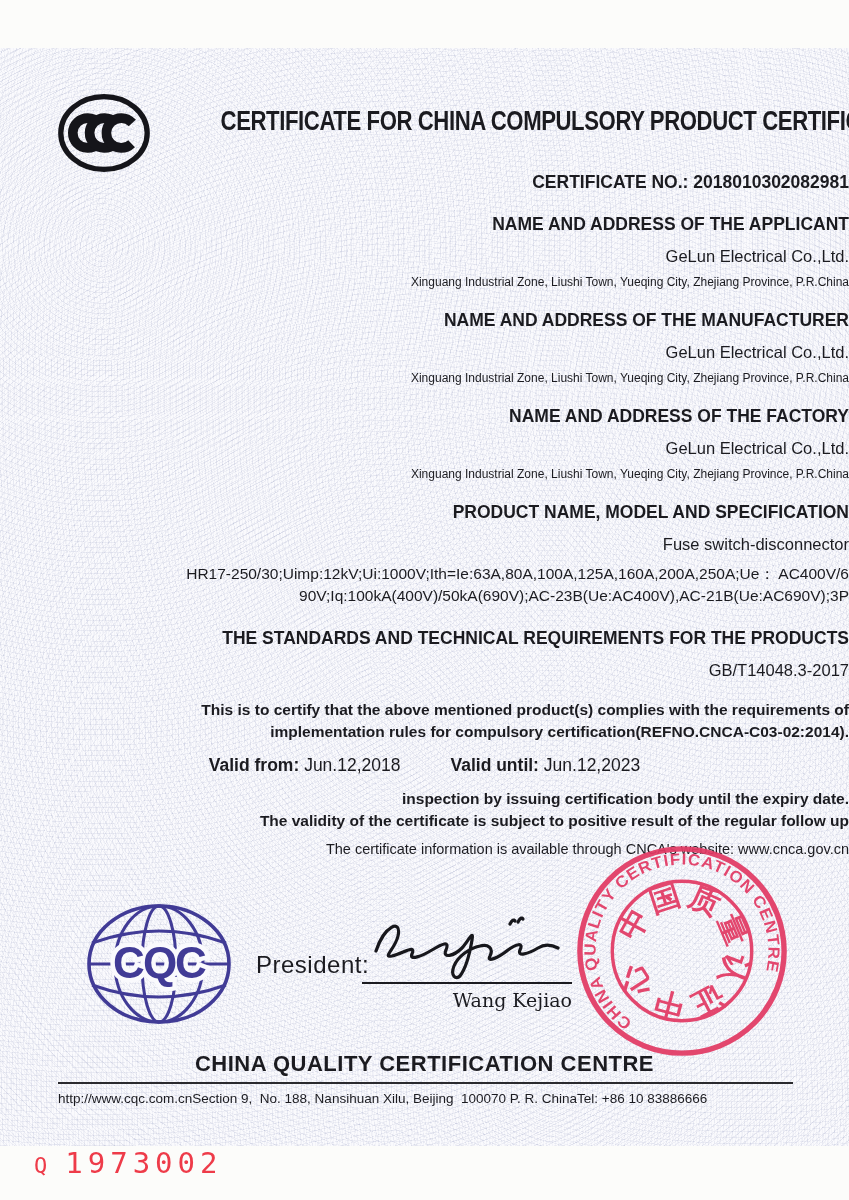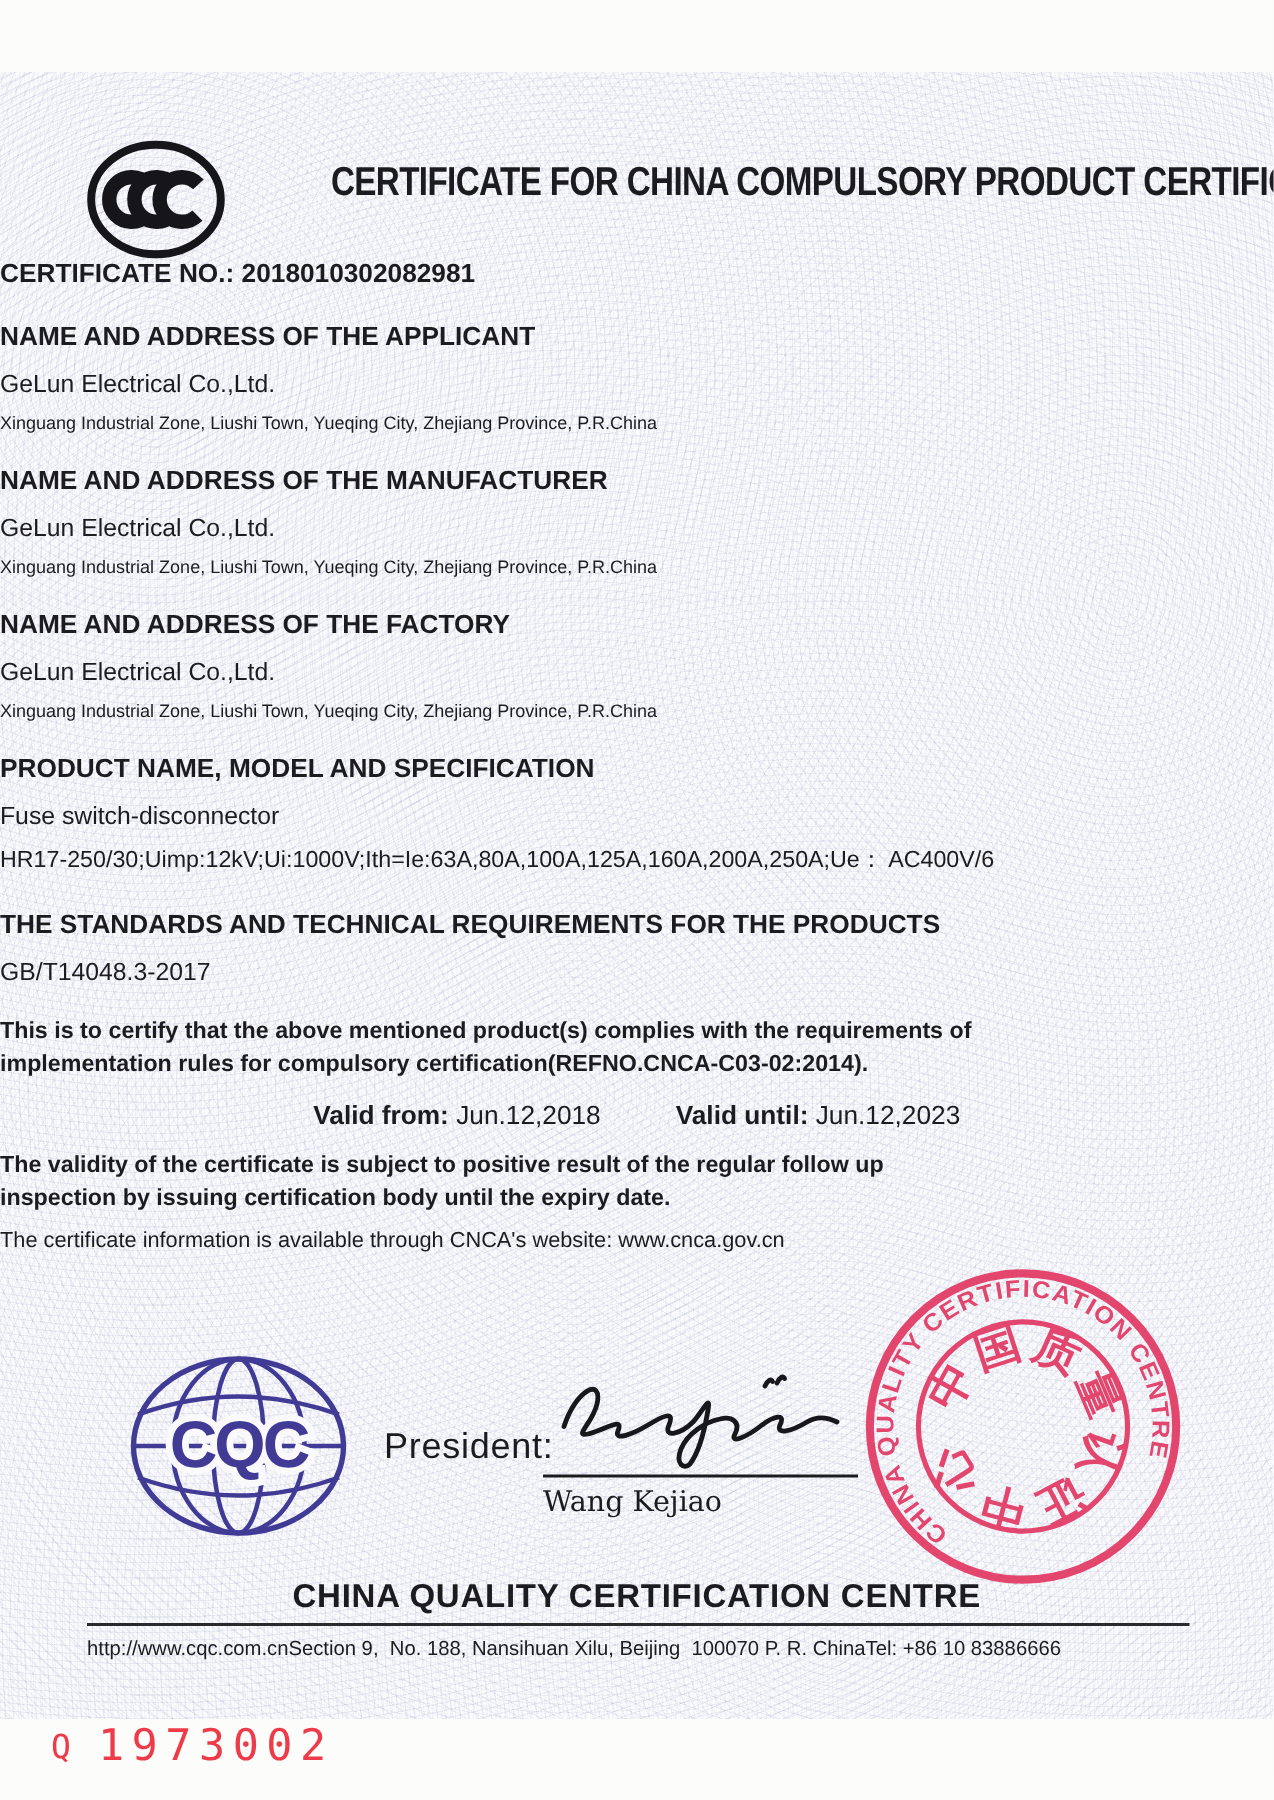--- a/index.html
+++ b/index.html
@@ -23,35 +23,35 @@
       repeating-linear-gradient(88deg, rgba(110,120,170,.05) 0 1px, transparent 1px 3px);
   }
   
   .ccc-logo { position:absolute; left:56px; top:42px; width:96px; height:86px; }
   .title {
     position:absolute; left:162px; right:36px; top:58px;
     text-align:center; font-size:27px; font-weight:bold; letter-spacing:-.5px;
     transform:scaleX(.82); transform-origin:50% 50%; white-space:nowrap;
   }
   
-  .stack { position:absolute; left:0; top:0; width:100%; text-align:left; }
+  .stack { position:absolute; left:0; top:0; width:100%; text-align:right; }
   .certno { margin-top:124px; font-size:17.5px; font-weight:bold; }
   .sec-h  { margin-top:21px; font-size:17.5px; font-weight:bold; }
   .line   { margin-top:12px; font-size:16.5px; }
   .addr   { margin-top:9px;  font-size:12px; }
   .spec   { margin-top:9px; font-size:15.5px; line-height:22px; }
   .certify{ margin-top:19px; font-size:15.5px; font-weight:bold; line-height:21.5px; }
   .valid-row { margin-top:13px; font-size:17.5px; display:flex; justify-content:center; gap:50px; }
   .valid-row b { font-weight:bold; }
   .note   { margin-top:12px; font-size:15.5px; font-weight:bold; line-height:21.5px; }
   .cnca   { margin-top:10px; font-size:14.5px; }
   
   .cqc-logo  { position:absolute; left:84px; top:843px; width:150px; height:152px; }
   .president { position:absolute; left:256px; top:903px; font-size:24px; letter-spacing:.5px; }
-  .sig-block { position:absolute; left:362px; top:858px; width:210px; text-align:left; }
+  .sig-block { position:absolute; left:362px; top:858px; width:210px; text-align:right; }
   .sig-line  { border:none; border-top:2px solid #1b1b20; margin-top:-6px; }
   .sig-name  { margin-top:5px; font-family:"DejaVu Serif", serif; font-size:19px; }
   .stamp     { position:absolute; left:574px; top:795px; width:216px; height:216px; opacity:.93; }
   
   .footer-org  { position:absolute; left:0; top:1003px; width:100%; text-align:center;
                  font-size:22px; font-weight:bold; letter-spacing:.5px; }
   .footer-line { position:absolute; left:58px; right:56px; top:1034px; border-top:2px solid #2a2a2e; }
   .footer-row  { position:absolute; left:58px; right:56px; top:1043px;
                  display:flex; font-size:13.5px; }
   .footer-row span { white-space:pre; }
@@ -90,38 +90,39 @@
     <div class="addr">Xinguang Industrial Zone, Liushi Town, Yueqing City, Zhejiang Province, P.R.China</div>
 
     <div class="sec-h">NAME AND ADDRESS OF THE FACTORY</div>
     <div class="line">GeLun Electrical Co.,Ltd.</div>
     <div class="addr">Xinguang Industrial Zone, Liushi Town, Yueqing City, Zhejiang Province, P.R.China</div>
 
     <div class="sec-h">PRODUCT NAME, MODEL AND SPECIFICATION</div>
     <div class="line">Fuse switch-disconnector</div>
     <div class="spec">
       <div>HR17-250/30;Uimp:12kV;Ui:1000V;Ith=Ie:63A,80A,100A,125A,160A,200A,250A;Ue：  AC400V/6</div>
+      <div>90V;Iq:100kA(400V)/50kA(690V);AC-23B(Ue:AC400V),AC-21B(Ue:AC690V);3P</div>
     </div>
 
     <div class="sec-h">THE STANDARDS AND TECHNICAL REQUIREMENTS FOR THE PRODUCTS</div>
     <div class="line">GB/T14048.3-2017</div>
 
     <div class="certify">
       <div>This is to certify that the above mentioned product(s) complies with the requirements of</div>
       <div>implementation rules for compulsory certification(REFNO.CNCA-C03-02:2014).</div>
     </div>
 
     <div class="valid-row">
       <span><b>Valid from:</b> <span>Jun.12,2018</span></span>
       <span><b>Valid until:</b> <span>Jun.12,2023</span></span>
     </div>
 
     <div class="note">
+      <div>inspection by issuing certification body until the expiry date.</div>
       <div>The validity of the certificate is subject to positive result of the regular follow up</div>
-      <div>inspection by issuing certification body until the expiry date.</div>
     </div>
 
     <div class="cnca">The certificate information is available through CNCA's website: www.cnca.gov.cn</div>
   </div>
 
   <svg class="cqc-logo" viewBox="0 0 150 152" role="img">
     <g fill="none" stroke="#413b96" stroke-width="3">
       <ellipse cx="75" cy="73" rx="70" ry="58" stroke-width="3.6"></ellipse>
       <ellipse cx="75" cy="73" rx="44" ry="58"></ellipse>
       <ellipse cx="75" cy="73" rx="17" ry="58"></ellipse>

